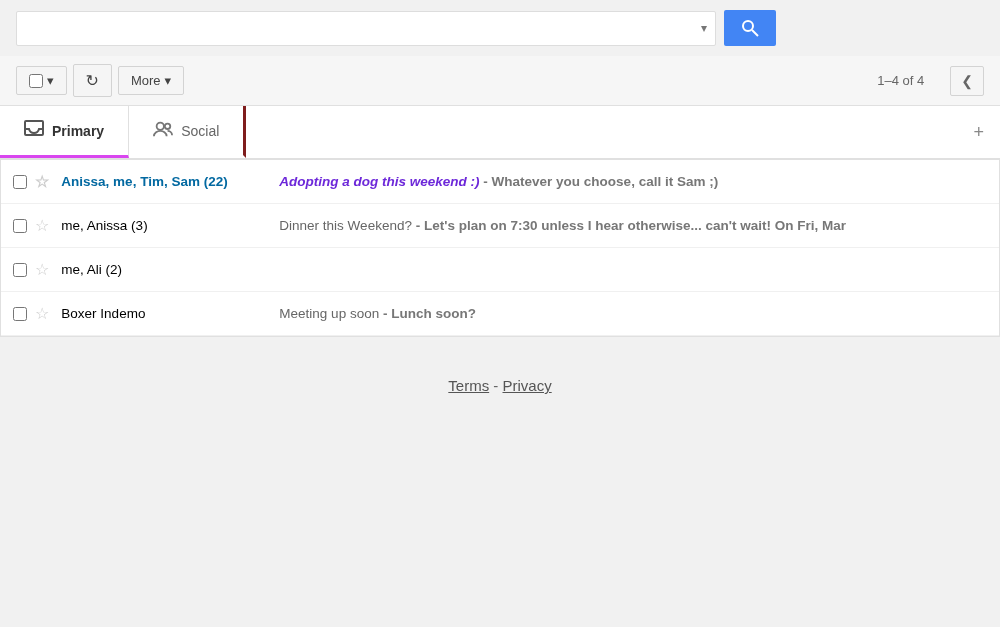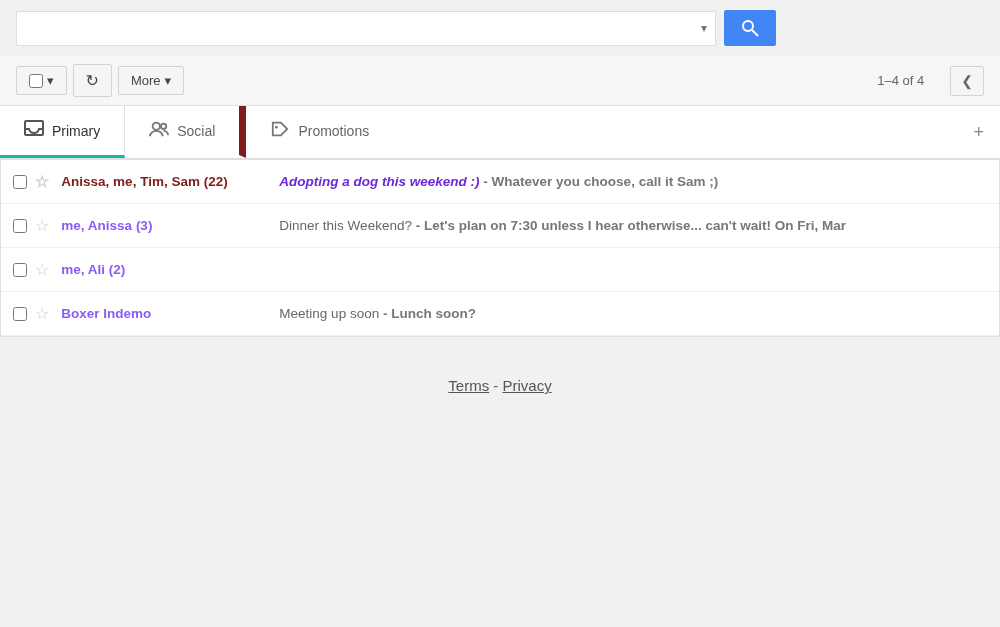--- a/index.html
+++ b/index.html
@@ -101,25 +101,26 @@
       gap: 8px;
       padding: 14px 24px;
       cursor: pointer;
       font-size: 14px;
       color: #666;
       border-bottom: 3px solid transparent;
       white-space: nowrap;
     }
     .tab.active {
       color: #333;
-      border-bottom: 3px solid #14b8a6;
+      border-bottom: 3px solid #d946ef;
       border-right: 1px solid #e0e0e0;
+      font-weight: bold;
     }
     .tab-border-right {
-      border-right: 7px solid #7f1d1d;
+      border-right: 3px solid #7f1d1d;
     }
     .tab-add {
       margin-left: auto;
       padding: 14px 16px;
       cursor: pointer;
       color: #888;
       font-size: 18px;
       align-self: center;
     }
 
@@ -153,22 +154,22 @@
       font-size: 16px;
     }
     .sender-cell {
       width: 210px;
       min-width: 210px;
       overflow: hidden;
       text-overflow: ellipsis;
       white-space: nowrap;
       font-size: 13.5px;
     }
-    .email-row.unread .sender-cell { font-weight: bold; color: #7f1d1d; }
-    .email-row.read .sender-cell { font-weight: bold; color: #8b5cf6; }
+    .email-row.unread .sender-cell { font-weight: bold; color: #0369a1; }
+    .email-row.read .sender-cell { font-weight: normal; color: #000000; }
 
     .subject-cell {
       flex: 1;
       overflow: hidden;
       text-overflow: ellipsis;
       white-space: nowrap;
       font-size: 13.5px;
       padding-left: 8px;
     }
     .subject-bold { font-weight: bold; color: #6d28d9; font-style: italic; }
@@ -242,29 +243,20 @@
     <span>
       <svg width="20" height="18" viewBox="0 0 22 18" fill="none" stroke="#777" stroke-width="2">
         <circle cx="8" cy="6" r="4"></circle>
         <path d="M1 17 C1 13 5 11 8 11 C11 11 15 13 15 17"></path>
         <circle cx="16" cy="6" r="3"></circle>
         <path d="M16 11 C18 11 21 12.5 21 16"></path>
       </svg>
     </span>
     <span>Social</span>
   </div>
-  <div class="tab">
-    <span>
-      <svg width="20" height="18" viewBox="0 0 22 20" fill="none" stroke="#777" stroke-width="2">
-        <path d="M3 3 L12 3 L19 10 L12 17 L3 17 Z"></path>
-        <circle cx="7" cy="8" r="1.5" fill="#777" stroke="none"></circle>
-      </svg>
-    </span>
-    <span>Promotions</span>
-  </div>
   <div class="tab-add">
     <span>+</span>
   </div>
 </div>
 
 <div class="email-list" id="email-list-container">
 <div class="email-row unread">
       <div class="checkbox-cell">
         <input type="checkbox" style="">
       </div>

